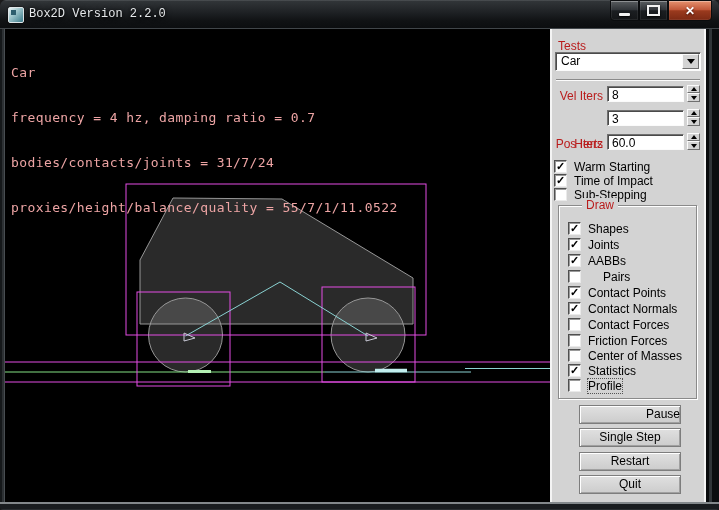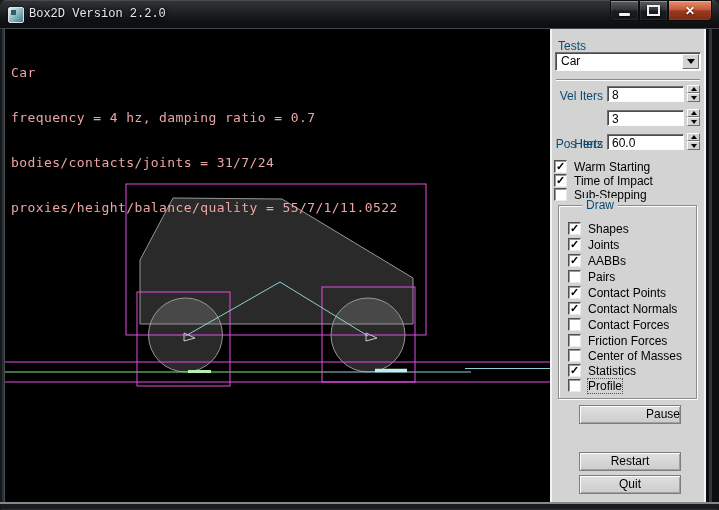--- a/index.html
+++ b/index.html
@@ -34,21 +34,21 @@
               background:linear-gradient(180deg,#83888b 0 2px,#191c1f 2px 7px,#2a2e31 7px 8px);}
   
   .canvas{position:absolute;left:5px;top:29px;width:545px;height:473px;background:#000;overflow:hidden;}
   .stats{position:absolute;left:6px;top:6px;color:var(--stats_text);
          font-family:"DejaVu Sans Mono",monospace;font-size:13px;letter-spacing:.4px;line-height:15px;white-space:pre;}
   .scene{position:absolute;left:0;top:0;}
   
   .panel{position:absolute;left:550px;top:29px;width:156px;height:473px;box-sizing:border-box;
          background:var(--panel_bg);border-left:2px solid #f4f4f4;border-right:2px solid #f6f6f6;
          font-size:12px;color:#000;}
-  .glui-label{position:absolute;font-size:12px;color:#0c4a6e;}
+  .glui-label{position:absolute;font-size:12px;color:#b91c1c;}
   .sunken{background:#fff;border:1px solid;border-color:#707070 #fbfbfb #fbfbfb #707070;
           box-shadow:inset 1px 1px 0 #4a4a4a;}
   .raised{background:var(--panel_bg);border:1px solid;border-color:#fbfbfb #6f6f6f #6f6f6f #fbfbfb;}
   .combo{position:absolute;left:3px;top:23px;width:146px;height:19px;box-sizing:border-box;}
   .combo-text{position:absolute;left:5px;top:1px;font-size:12px;}
   .combo-btn{position:absolute;right:1px;top:1px;width:17px;height:15px;box-sizing:border-box;
              display:flex;align-items:center;justify-content:center;}
   .tri-dn{width:0;height:0;border-left:4px solid transparent;border-right:4px solid transparent;border-top:5px solid #000;}
   .tri-up-s{width:0;height:0;border-left:3px solid transparent;border-right:3px solid transparent;border-bottom:4px solid #000;}
   .tri-dn-s{width:0;height:0;border-left:3px solid transparent;border-right:3px solid transparent;border-top:4px solid #000;}
@@ -198,21 +198,21 @@
       <span class="chk-label">Shapes</span>
     </div>
     <div class="chk-row" style="left:16px;top:209px;">
       <span class="chk-box">✓</span>
       <span class="chk-label">Joints</span>
     </div>
     <div class="chk-row" style="left:16px;top:225px;">
       <span class="chk-box">✓</span>
       <span class="chk-label">AABBs</span>
     </div>
-    <div class="chk-row" style="left:16px;top:241px;">
+    <div class="chk-row" style="left:16px;top:241px;gap:15px;">
       <span class="chk-box"></span>
       <span class="chk-label">Pairs</span>
     </div>
     <div class="chk-row" style="left:16px;top:257px;">
       <span class="chk-box">✓</span>
       <span class="chk-label">Contact Points</span>
     </div>
     <div class="chk-row" style="left:16px;top:273px;">
       <span class="chk-box">✓</span>
       <span class="chk-label">Contact Normals</span>
@@ -232,17 +232,18 @@
     <div class="chk-row" style="left:16px;top:335px;">
       <span class="chk-box">✓</span>
       <span class="chk-label">Statistics</span>
     </div>
     <div class="chk-row" style="left:16px;top:350px;">
       <span class="chk-box"></span>
       <span class="chk-label focus-dotted">Profile</span>
     </div>
 
     <div class="glui-btn" style="top:376px;text-align:right;">Pause</div>
+    <div class="glui-btn" style="top:399px;">Single Step</div>
     <div class="glui-btn" style="top:423px;">Restart</div>
     <div class="glui-btn" style="top:446px;">Quit</div>
   </div>
 
 </div>
 
 </body></html>

